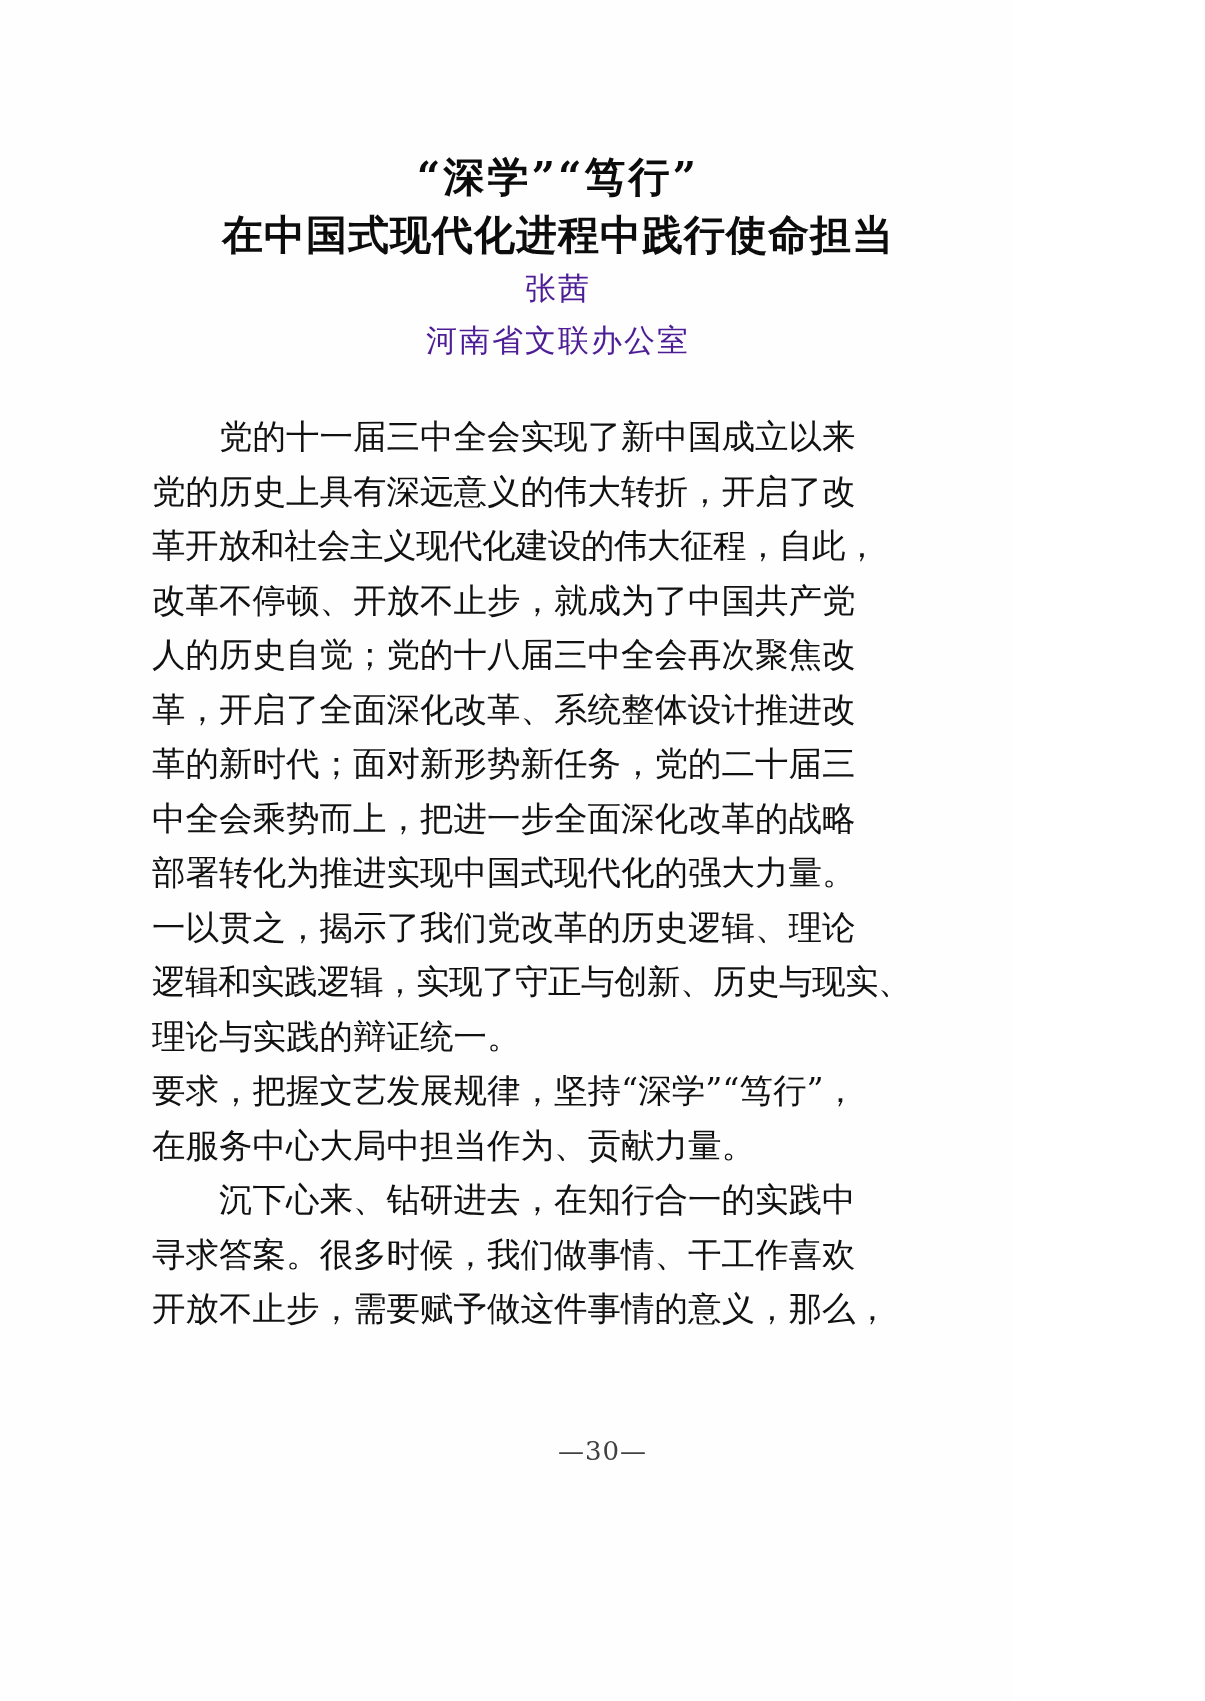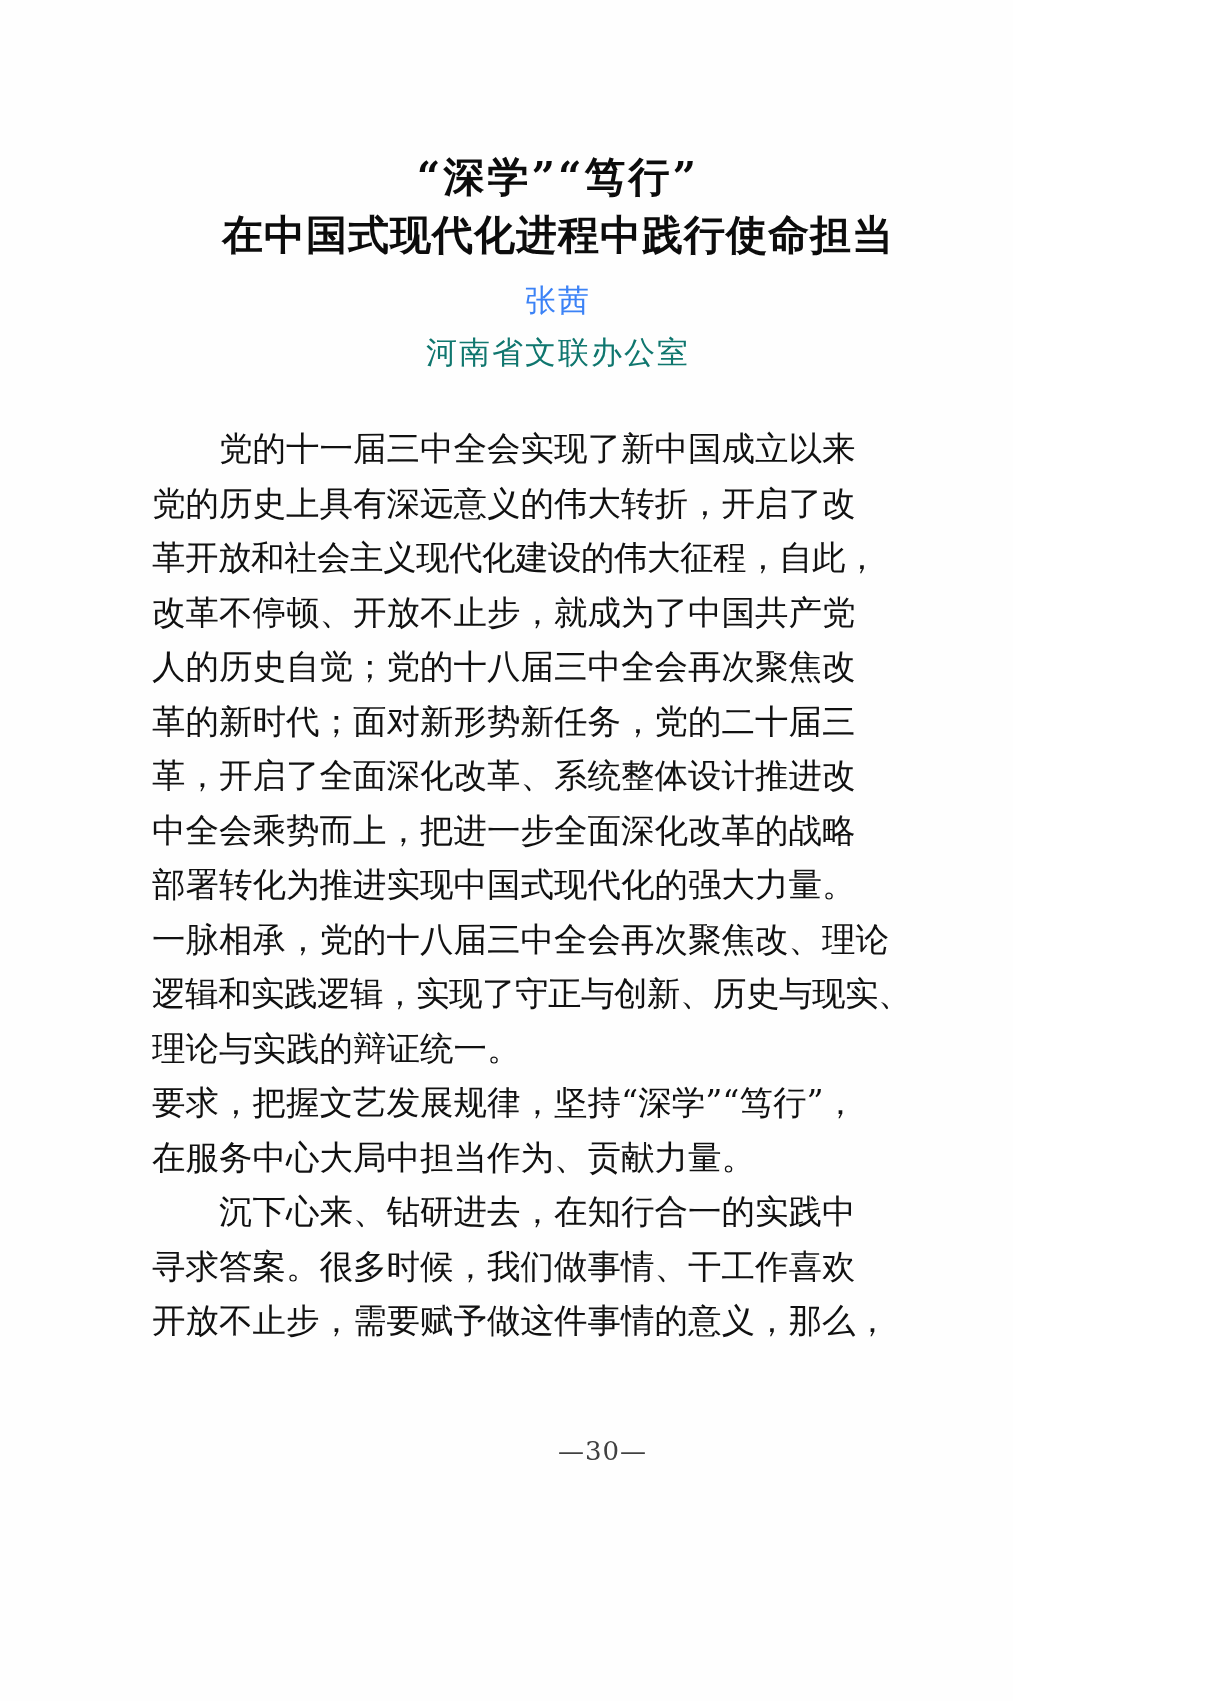--- a/index.html
+++ b/index.html
@@ -38,34 +38,34 @@
     font-size: 41px;
     line-height: 58px;
     letter-spacing: 1px;
     color: #0c0c0c;
     white-space: nowrap;
   }
   .title-line.line1 {
     letter-spacing: 3px;
   }
   .author {
-    margin-top: 12px;
+    margin-top: 0;
     text-align: center;
     font-size: 31px;
     line-height: 48px;
     letter-spacing: 2px;
-    color: #3b82f6;
+    color: #4c1d95;
   }
   .affiliation {
     margin-top: 4px;
     text-align: center;
     font-size: 31px;
     line-height: 48px;
     letter-spacing: 2px;
-    color: #0f766e;
+    color: #4c1d95;
   }
   .body-block {
     margin-top: 46px;
   }
   .para {
     font-size: 33.5px;
     line-height: 54.5px;
     color: #111111;
     text-align: justify;
     text-align-last: left;
@@ -108,25 +108,25 @@
     <div class="affiliation">河南省文联办公室</div>
 
     <div class="body-block">
 
       <div class="para">
         <span class="ln indent">党的十一届三中全会实现了新中国成立以来</span>
         <span class="ln">党的历史上具有深远意义的伟大转折，开启了改</span>
         <span class="ln tight">革开放和社会主义现代化建设的伟大征程，自此，</span>
         <span class="ln">改革不停顿、开放不止步，就成为了中国共产党</span>
         <span class="ln">人的历史自觉；党的十八届三中全会再次聚焦改</span>
+        <span class="ln">革，开启了全面深化改革、系统整体设计推进改</span>
         <span class="ln">革的新时代；面对新形势新任务，党的二十届三</span>
-        <span class="ln">革，开启了全面深化改革、系统整体设计推进改</span>
         <span class="ln">中全会乘势而上，把进一步全面深化改革的战略</span>
         <span class="ln">部署转化为推进实现中国式现代化的强大力量。</span>
-        <span class="ln">一脉相承，党的十八届三中全会再次聚焦改、理论</span>
+        <span class="ln">一以贯之，揭示了我们党改革的历史逻辑、理论</span>
         <span class="ln tight">逻辑和实践逻辑，实现了守正与创新、历史与现实、</span>
         <span class="ln">理论与实践的辩证统一。</span>
       </div>
 
       <div class="para">
         <span class="ln">要求，把握文艺发展规律，坚持“深学”“笃行”，</span>
         <span class="ln">在服务中心大局中担当作为、贡献力量。</span>
       </div>
 
       <div class="para">

